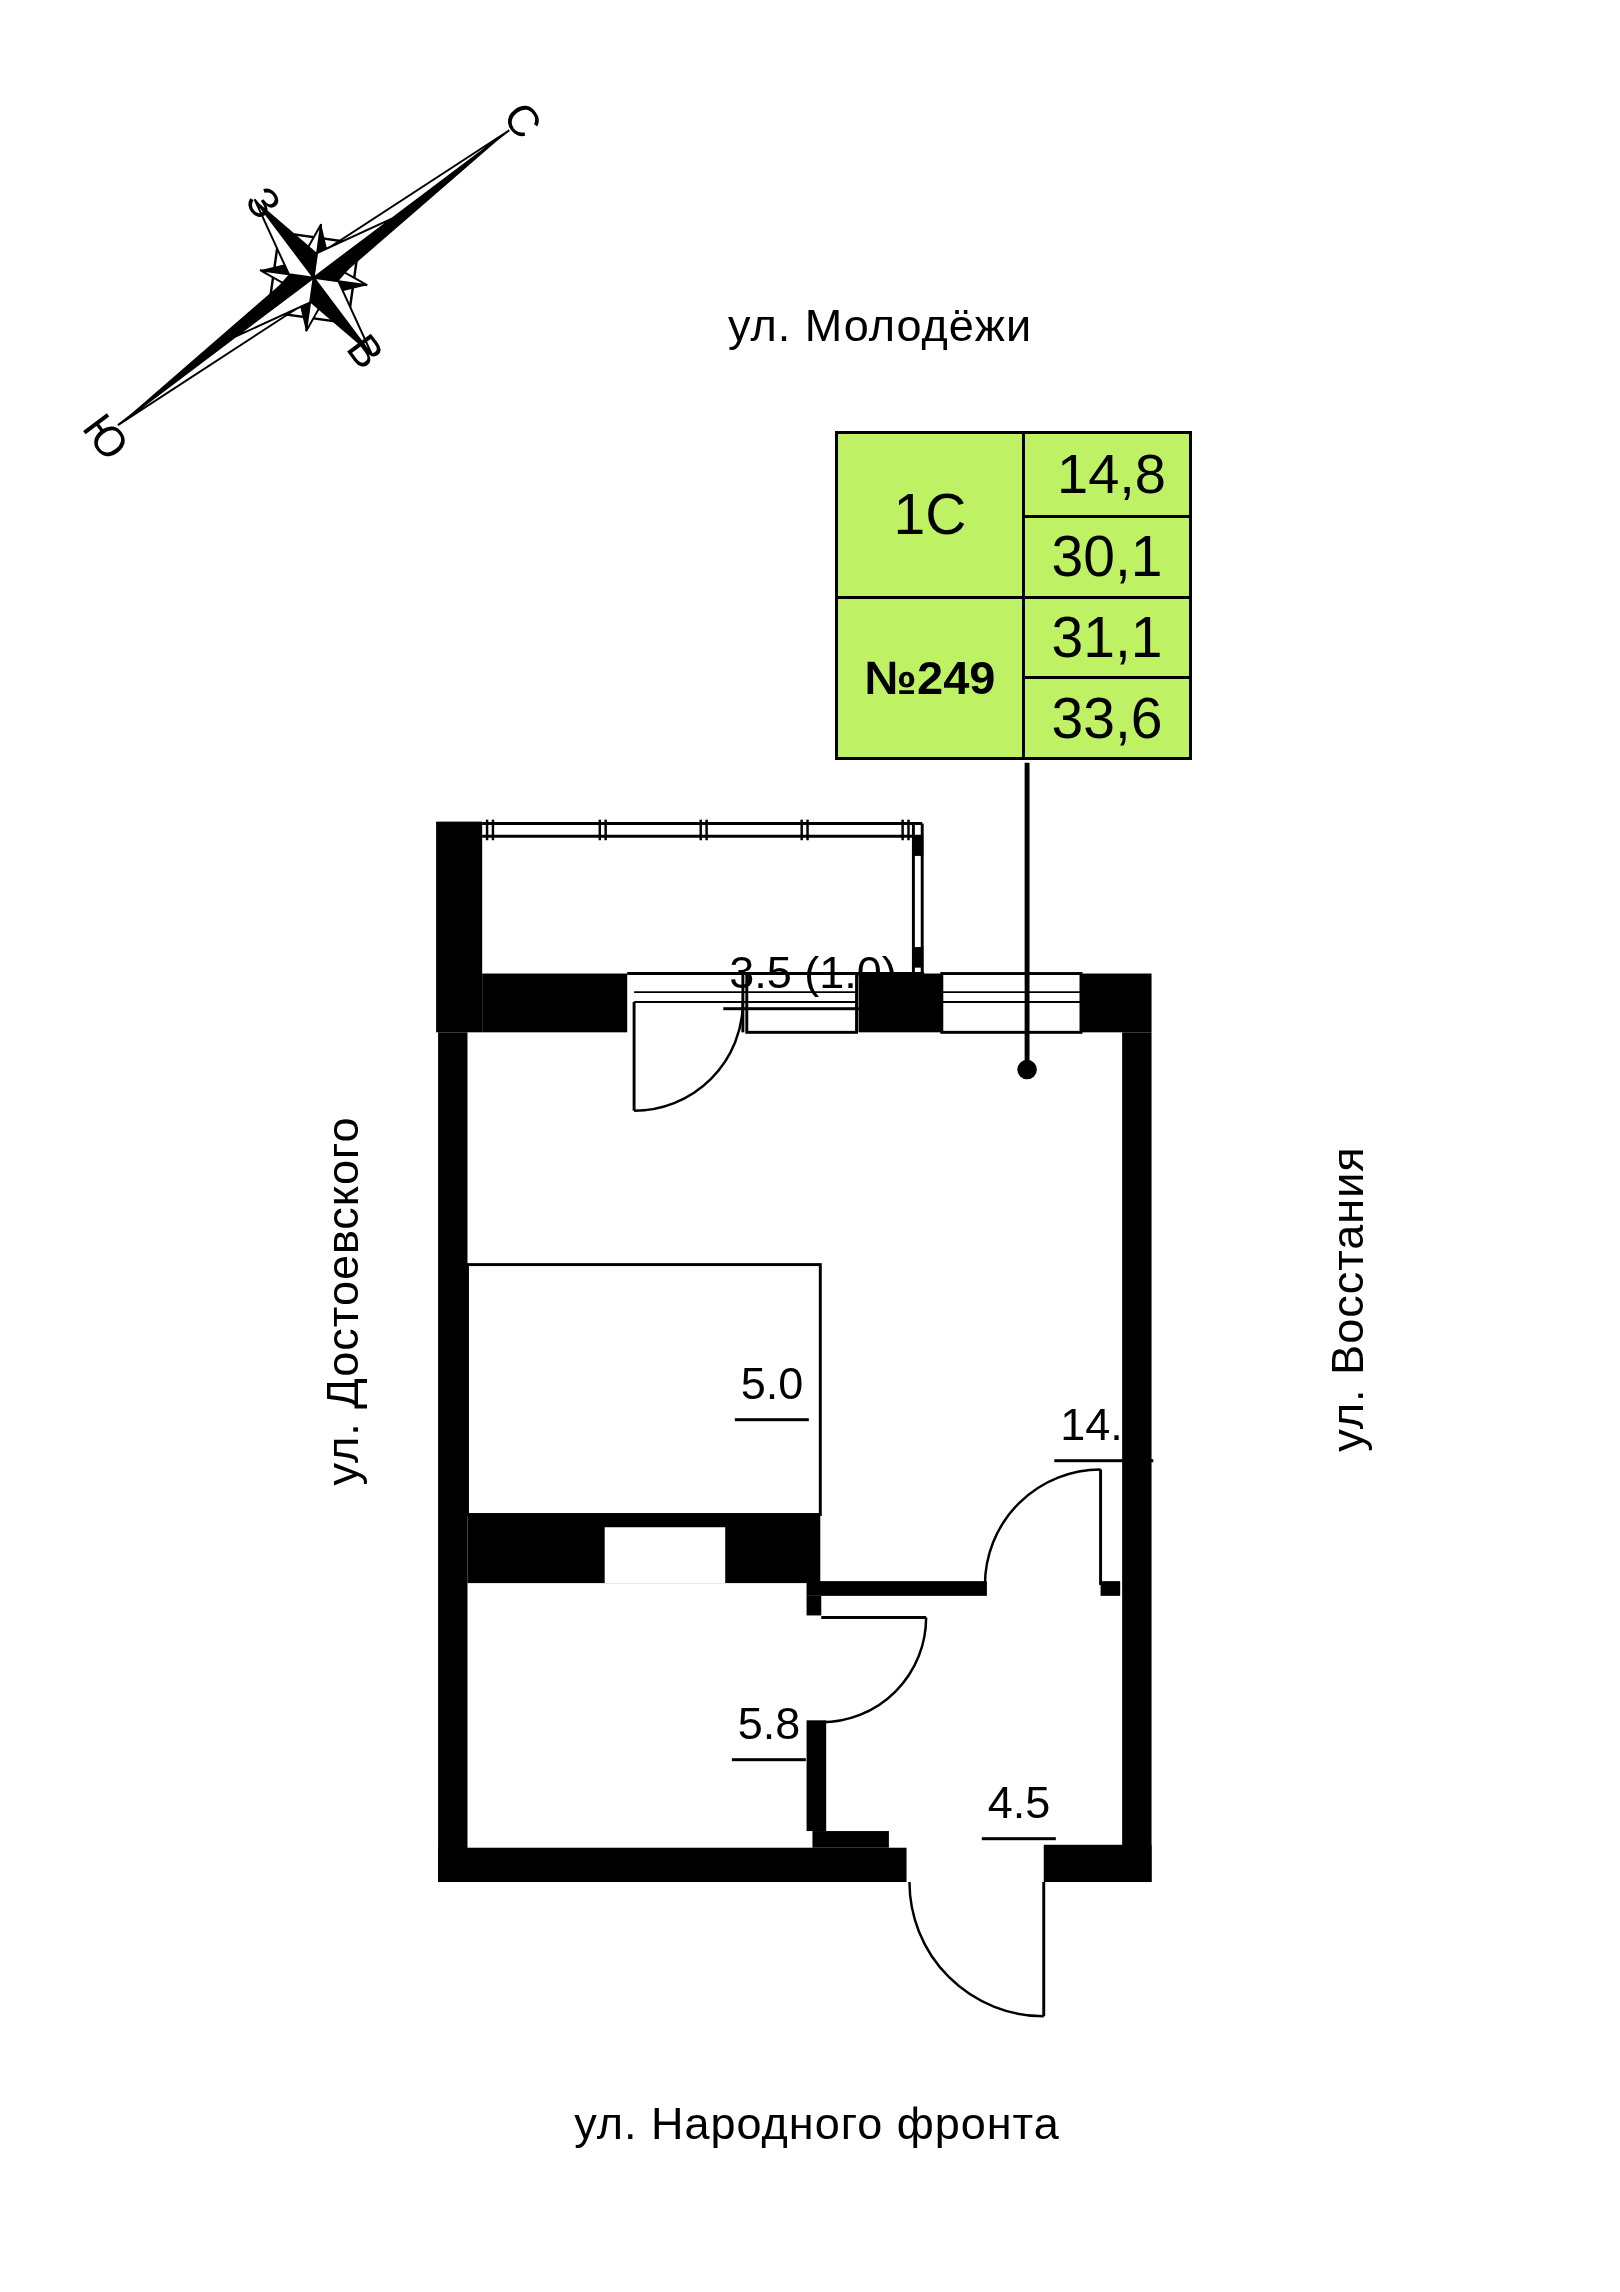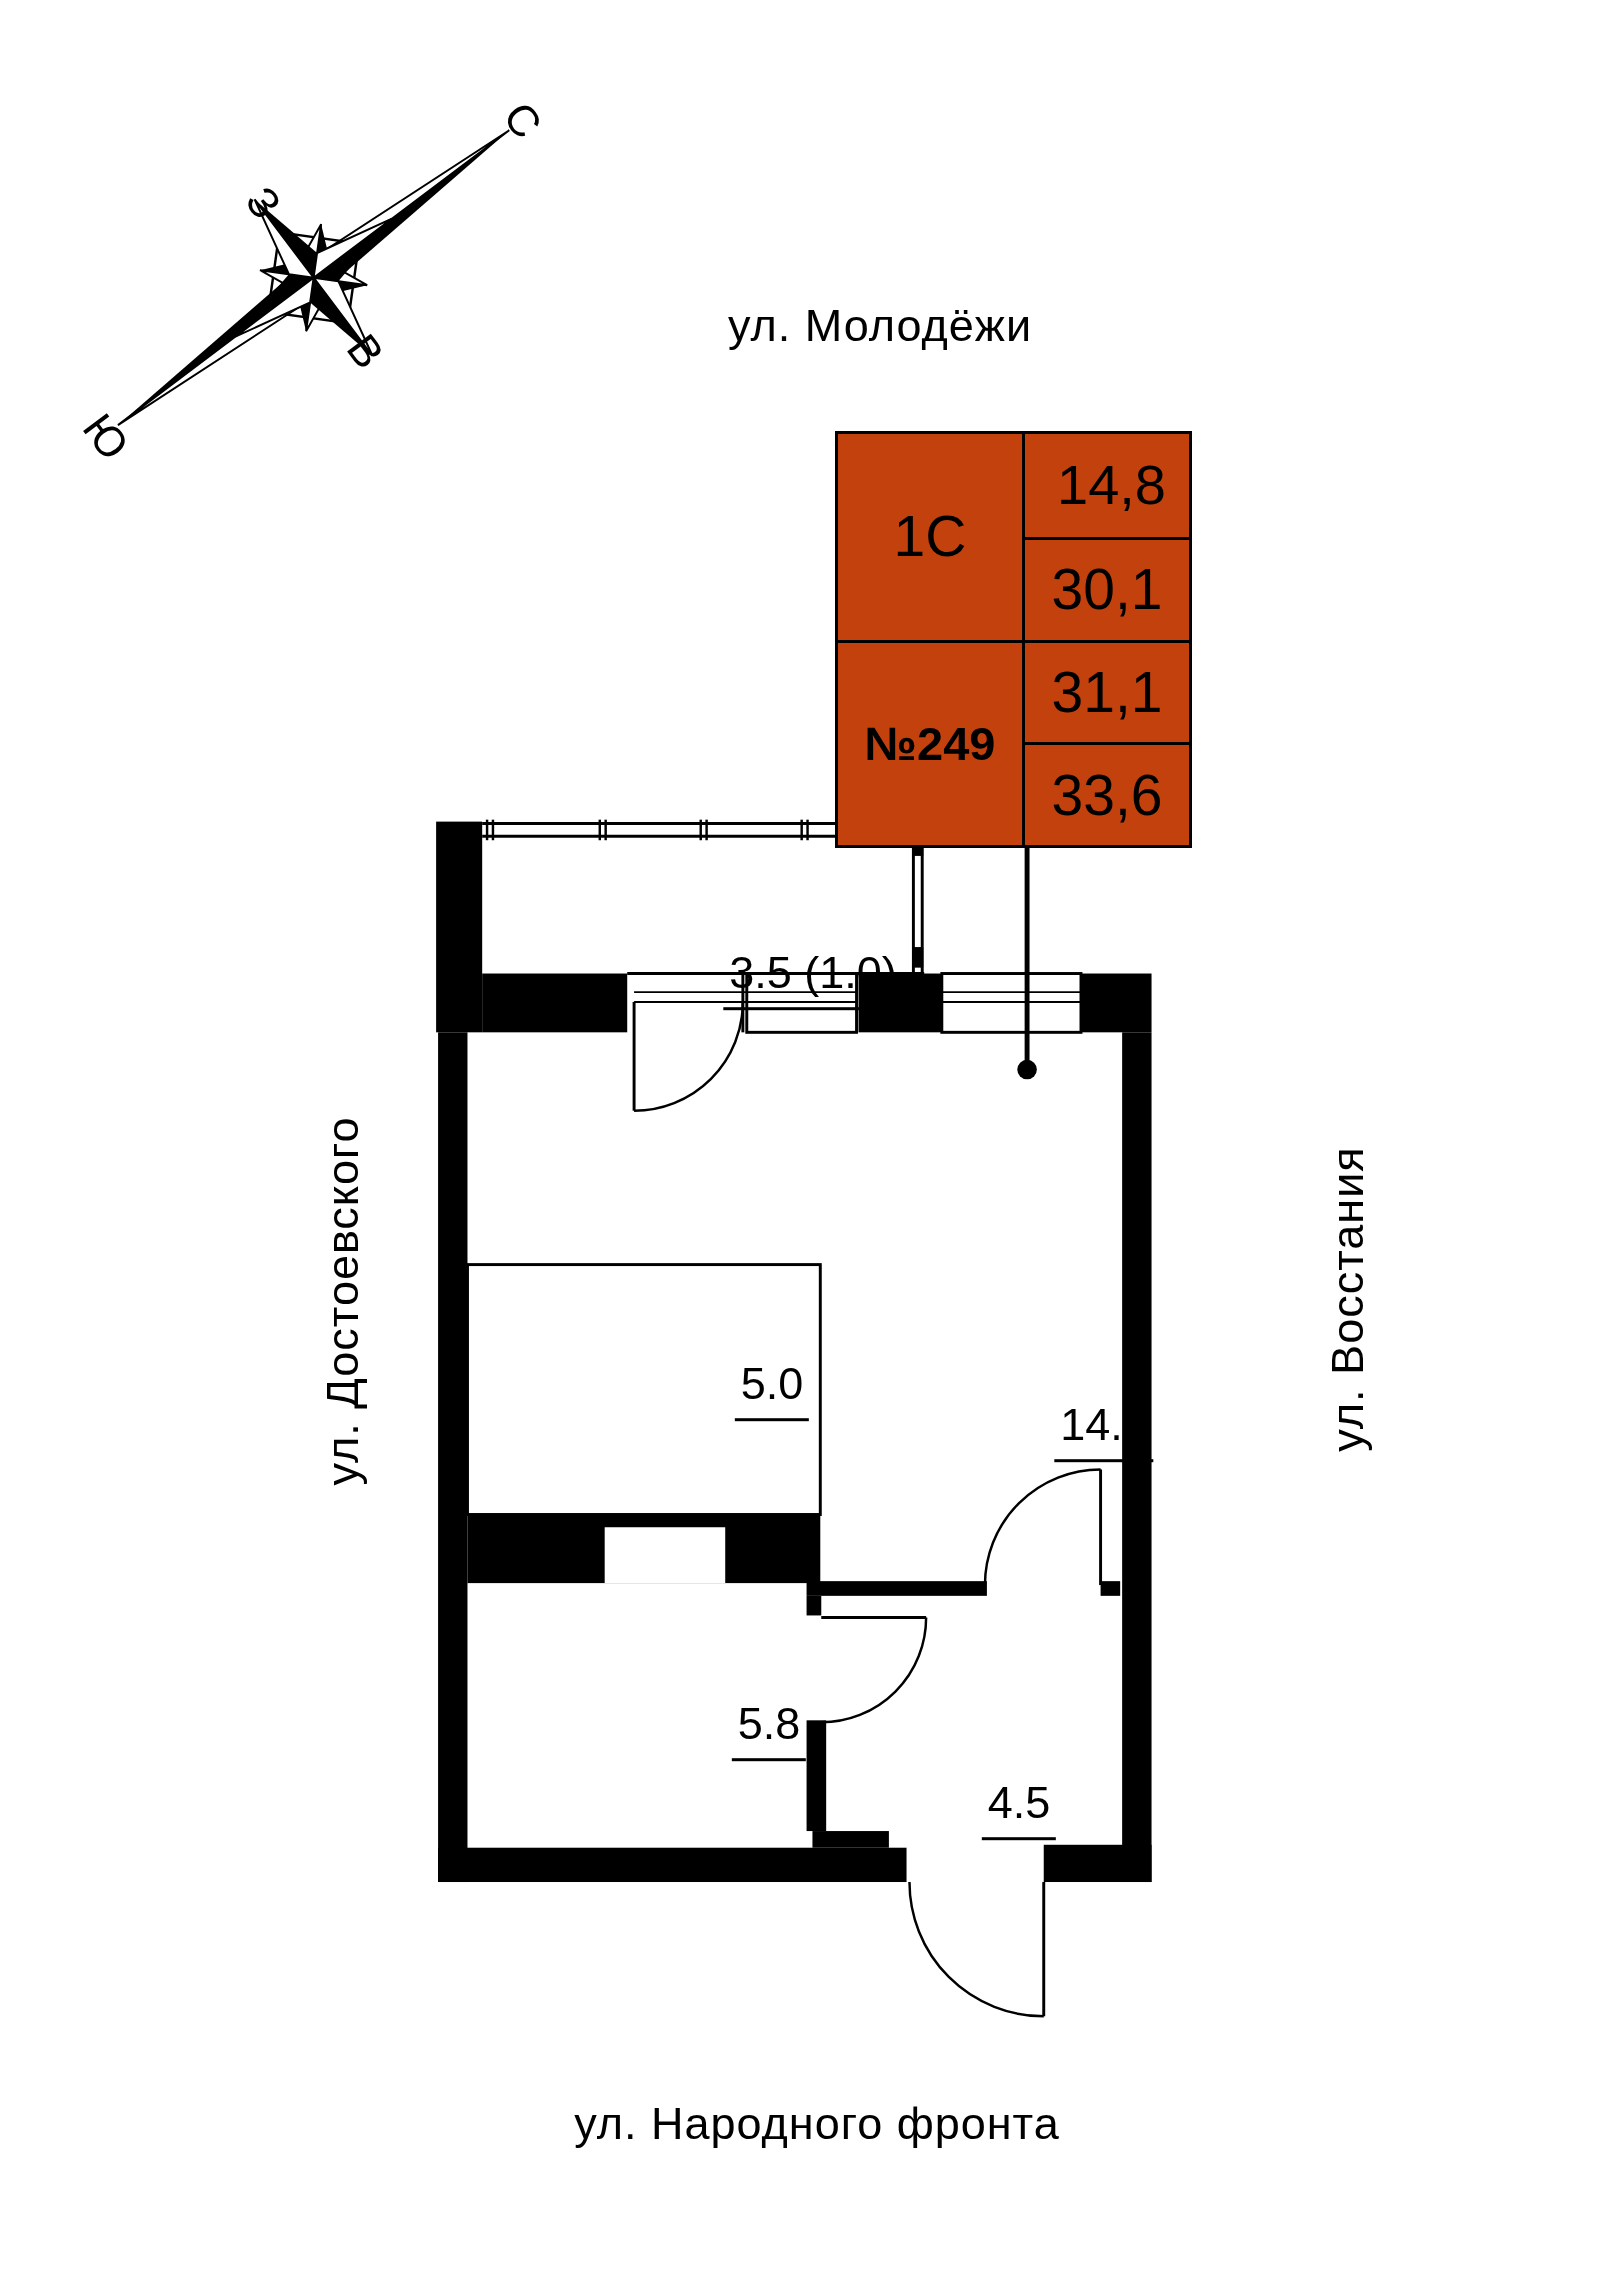--- a/index.html
+++ b/index.html
@@ -12,24 +12,24 @@
     position:absolute;font-size:45px;white-space:nowrap;
     transform:translate(-50%,-50%);letter-spacing:1px;
   }
   .street.vertical{transform:translate(-50%,-50%) rotate(-90deg);}
   .room-label{
     position:absolute;font-size:45px;white-space:nowrap;
     transform:translate(-50%,-100%);
     border-bottom:3.9px solid #000;padding:0 5.9px 7.8px 5.9px;
   }
   .unit-card{
-    position:absolute;left:835px;top:431px;width:357px;height:417px;
+    position:absolute;left:835px;top:431px;width:357px;height:329px;
     box-sizing:border-box;border:3.9px solid #000;
     display:grid;grid-template-columns:187px 1fr;grid-template-rows:repeat(4,1fr);
-    background:#c2410c;
+    background:#bef264;
   }
   .unit-card .cell{
     display:flex;align-items:center;justify-content:center;
     box-sizing:border-box;line-height:1;
   }
   .unit-card .type-cell{grid-column:1;grid-row:1/3;border-right:3.9px solid #000;font-size:57px;}
   .unit-card .num-cell{grid-column:1;grid-row:3/5;border-right:3.9px solid #000;border-top:3.9px solid #000;font-size:47px;font-weight:bold;}
   .unit-card .v1{grid-column:2;grid-row:1;font-size:56px;margin-left:9px;}
   .unit-card .v2{grid-column:2;grid-row:2;border-top:3.9px solid #000;font-size:57px;}
   .unit-card .v3{grid-column:2;grid-row:3;border-top:3.9px solid #000;font-size:57px;}

